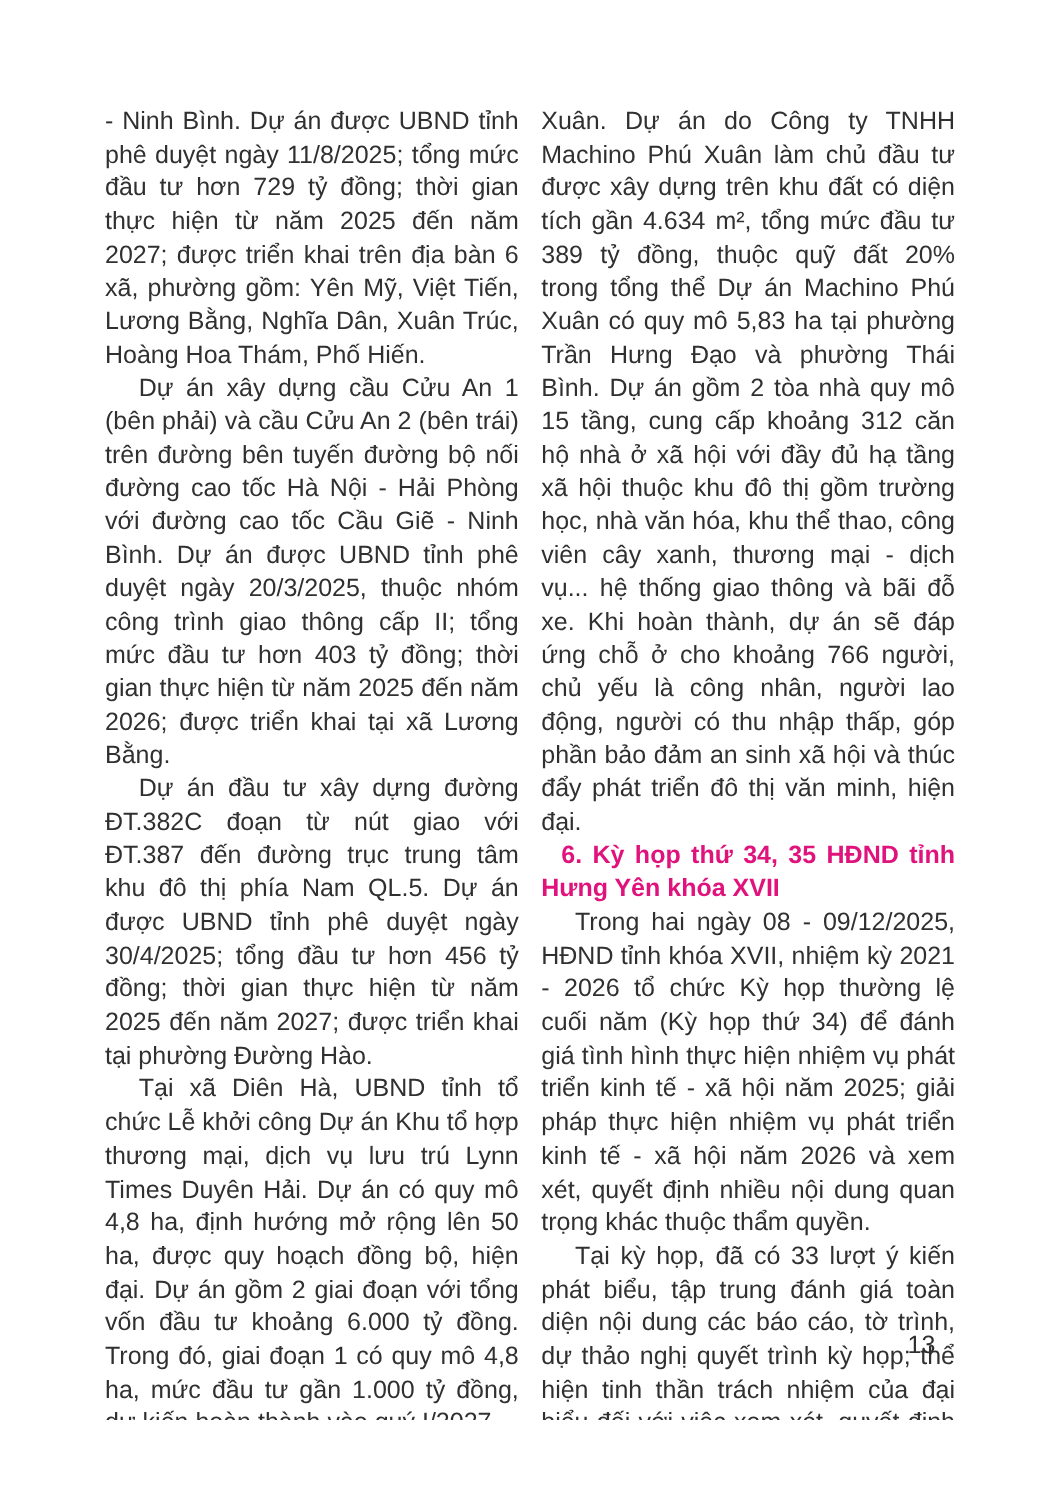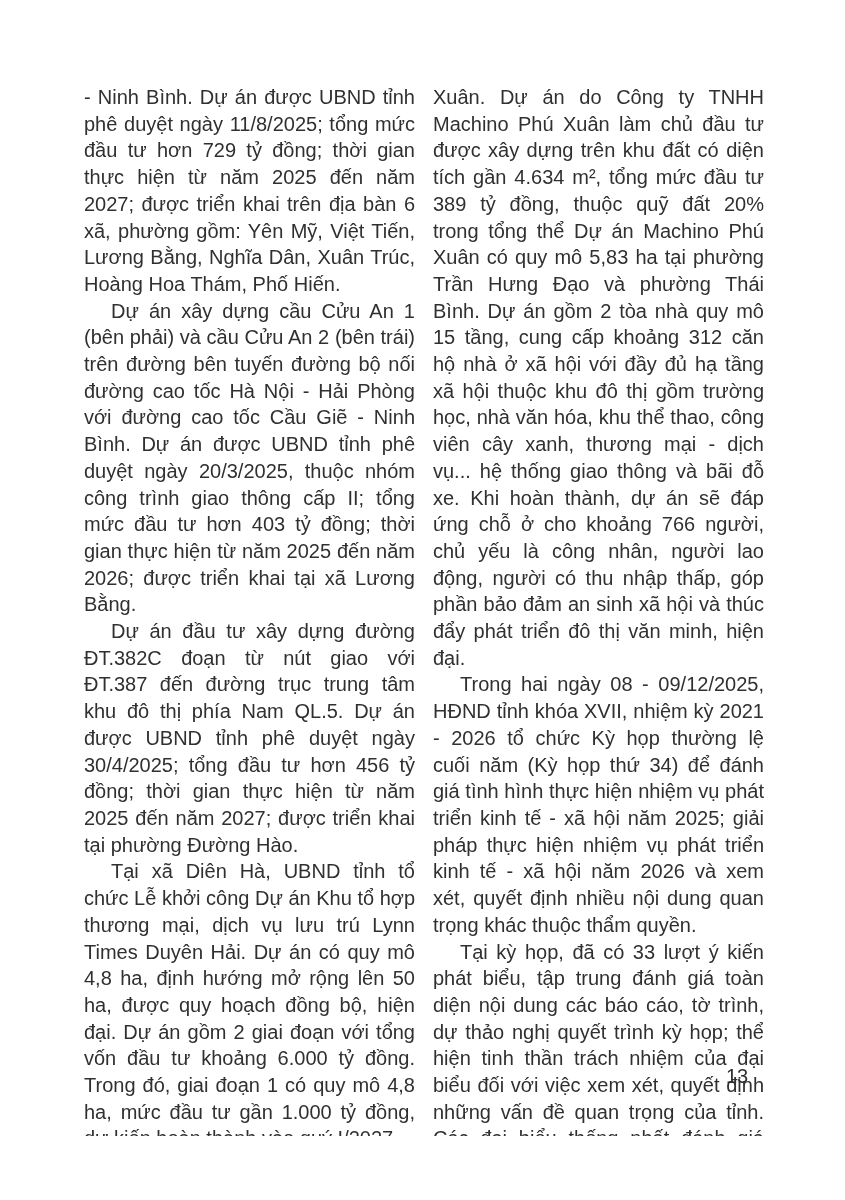--- a/index.html
+++ b/index.html
@@ -62,19 +62,20 @@
   <div class="text-column col-left">
     <p class="body-par no-indent">- Ninh Bình. Dự án được UBND tỉnh phê duyệt ngày 11/8/2025; tổng mức đầu tư hơn 729 tỷ đồng; thời gian thực hiện từ năm 2025 đến năm 2027; được triển khai trên địa bàn 6 xã, phường gồm: Yên Mỹ, Việt Tiến, Lương Bằng, Nghĩa Dân, Xuân Trúc, Hoàng Hoa Thám, Phố Hiến.</p>
     <p class="body-par">Dự án xây dựng cầu Cửu An 1 (bên phải) và cầu Cửu An 2 (bên trái) trên đường bên tuyến đường bộ nối đường cao tốc Hà Nội - Hải Phòng với đường cao tốc Cầu Giẽ - Ninh Bình. Dự án được UBND tỉnh phê duyệt ngày 20/3/2025, thuộc nhóm công trình giao thông cấp II; tổng mức đầu tư hơn 403 tỷ đồng; thời gian thực hiện từ năm 2025 đến năm 2026; được triển khai tại xã Lương Bằng.</p>
     <p class="body-par">Dự án đầu tư xây dựng đường ĐT.382C đoạn từ nút giao với ĐT.387 đến đường trục trung tâm khu đô thị phía Nam QL.5. Dự án được UBND tỉnh phê duyệt ngày 30/4/2025; tổng đầu tư hơn 456 tỷ đồng; thời gian thực hiện từ năm 2025 đến năm 2027; được triển khai tại phường Đường Hào.</p>
     <p class="body-par">Tại xã Diên Hà, UBND tỉnh tổ chức Lễ khởi công Dự án Khu tổ hợp thương mại, dịch vụ lưu trú Lynn Times Duyên Hải. Dự án có quy mô 4,8 ha, định hướng mở rộng lên 50 ha, được quy hoạch đồng bộ, hiện đại. Dự án gồm 2 giai đoạn với tổng vốn đầu tư khoảng 6.000 tỷ đồng. Trong đó, giai đoạn 1 có quy mô 4,8 ha, mức đầu tư gần 1.000 tỷ đồng, dự kiến hoàn thành vào quý I/2027.</p>
     <p class="body-par">Tại phường Thái Bình, Công ty TNHH Machino Phú Xuân khởi công công trình nhà ở xã hội thuộc Dự án Machino Phú</p>
   </div>
 
   <div class="text-column col-right">
     <p class="body-par no-indent">Xuân. Dự án do Công ty TNHH Machino Phú Xuân làm chủ đầu tư được xây dựng trên khu đất có diện tích gần 4.634 m², tổng mức đầu tư 389 tỷ đồng, thuộc quỹ đất 20% trong tổng thể Dự án Machino Phú Xuân có quy mô 5,83 ha tại phường Trần Hưng Đạo và phường Thái Bình. Dự án gồm 2 tòa nhà quy mô 15 tầng, cung cấp khoảng 312 căn hộ nhà ở xã hội với đầy đủ hạ tầng xã hội thuộc khu đô thị gồm trường học, nhà văn hóa, khu thể thao, công viên cây xanh, thương mại - dịch vụ... hệ thống giao thông và bãi đỗ xe. Khi hoàn thành, dự án sẽ đáp ứng chỗ ở cho khoảng 766 người, chủ yếu là công nhân, người lao động, người có thu nhập thấp, góp phần bảo đảm an sinh xã hội và thúc đẩy phát triển đô thị văn minh, hiện đại.</p>
+    <h2 class="section-heading">6. Kỳ họp thứ 34, 35 HĐND tỉnh Hưng Yên khóa XVII</h2>
     <p class="body-par">Trong hai ngày 08 - 09/12/2025, HĐND tỉnh khóa XVII, nhiệm kỳ 2021 - 2026 tổ chức Kỳ họp thường lệ cuối năm (Kỳ họp thứ 34) để đánh giá tình hình thực hiện nhiệm vụ phát triển kinh tế - xã hội năm 2025; giải pháp thực hiện nhiệm vụ phát triển kinh tế - xã hội năm 2026 và xem xét, quyết định nhiều nội dung quan trọng khác thuộc thẩm quyền.</p>
     <p class="body-par">Tại kỳ họp, đã có 33 lượt ý kiến phát biểu, tập trung đánh giá toàn diện nội dung các báo cáo, tờ trình, dự thảo nghị quyết trình kỳ họp; thể hiện tinh thần trách nhiệm của đại biểu đối với việc xem xét, quyết định những vấn đề quan trọng của tỉnh. Các đại biểu thống nhất đánh giá tình hình kinh tế - xã hội năm 2025</p>
   </div>
 
   <div class="page-number">13</div>
 
 </div>
 
 </body></html>

